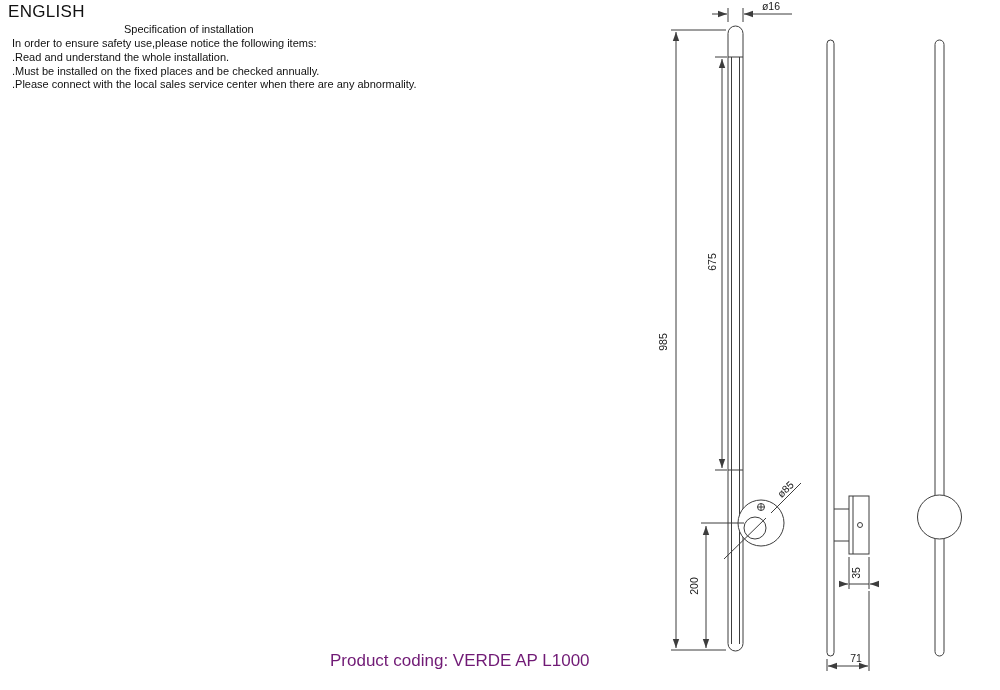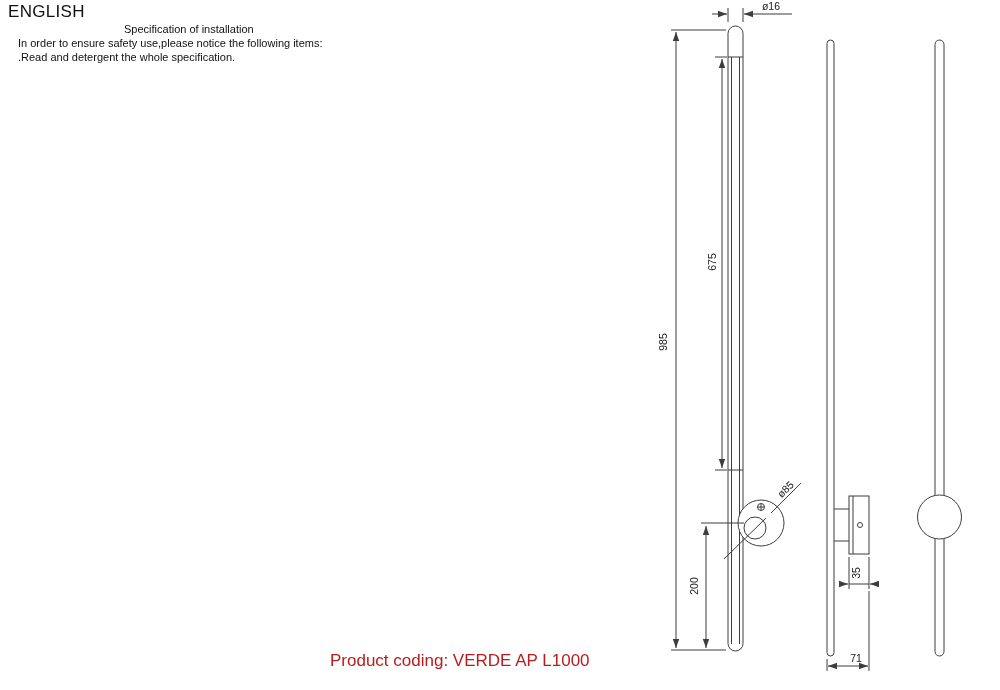--- a/index.html
+++ b/index.html
@@ -22,33 +22,33 @@
   }
   .spec-title {
     position: absolute;
     left: 124px;
     top: 23px;
     font-size: 11px;
     color: #111;
   }
   .spec-body {
     position: absolute;
-    left: 18px;
+    left: 12px;
     top: 37px;
     font-size: 11px;
     line-height: 13.8px;
     color: #111;
     white-space: nowrap;
   }
   .product-coding {
     position: absolute;
     left: 330px;
     top: 651px;
     font-size: 17px;
-    color: #b91c1c;
+    color: #701a75;
   }
   svg.drawing {
     position: absolute;
     left: 0;
     top: 0;
   }
   .lines {
     stroke: #3d3d3d;
     stroke-width: 1;
     fill: none;
@@ -64,21 +64,23 @@
 <body>
 
 <div class="page">
 
   <div class="heading">ENGLISH</div>
 
   <div class="spec-title">Specification of installation</div>
 
   <div class="spec-body">
     <div class="spec-line">In order to ensure safety use,please notice the following items:</div>
-    <div class="spec-line">.Read and detergent the whole specification.</div>
+    <div class="spec-line">.Read and understand the whole installation.</div>
+    <div class="spec-line">.Must be installed on the fixed places and be checked annually.</div>
+    <div class="spec-line">.Please connect with the local sales service center when there are any abnormality.</div>
   </div>
 
   <svg class="drawing" width="1000" height="690" viewBox="0 0 1000 690">
     <defs>
       <marker id="arr" markerWidth="10" markerHeight="8" refX="9.5" refY="4" orient="auto-start-reverse" markerUnits="userSpaceOnUse">
         <path d="M0.5,0.8 L9.5,4 L0.5,7.2 Z" fill="#3d3d3d" stroke="none"></path>
       </marker>
     </defs>
 
     <g class="lines">

